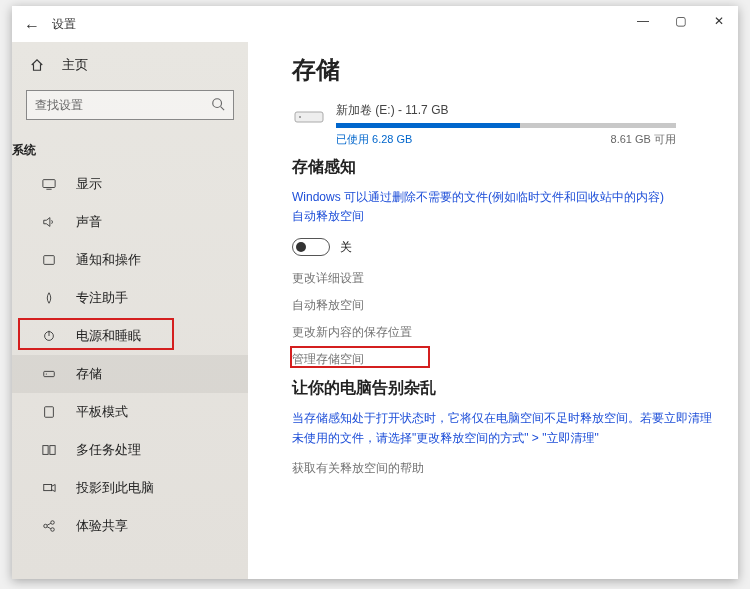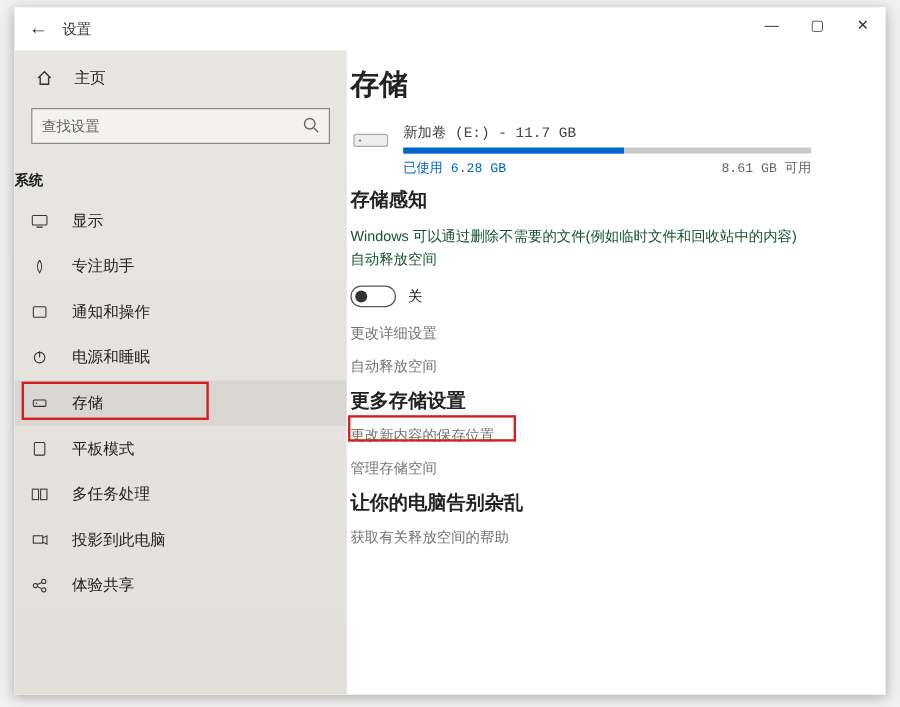--- a/index.html
+++ b/index.html
@@ -6,47 +6,47 @@
   html, body { width: 750px; height: 589px; font-family: "Microsoft YaHei", "Segoe UI", sans-serif; background: #f0f0f0; overflow: hidden; }
   
   .frame { position: relative; width: 726px; height: 573px; margin: 6px 12px; background: #fff; box-shadow: 0 2px 10px rgba(0,0,0,0.3); overflow: hidden; }
   
   .titlebar { position: absolute; top: 0; left: 0; right: 0; height: 36px; display: flex; align-items: center; }
   .titlebar .back { width: 40px; text-align: center; font-size: 16px; color: #333; }
   .titlebar .title { font-size: 12px; color: #333; }
   .titlebar .winbtns { position: absolute; right: 0; top: 0; display: flex; }
   .titlebar .winbtns div { width: 38px; height: 30px; display: flex; align-items: center; justify-content: center; font-size: 12px; color: #333; }
   
-  .sidebar { position: absolute; left: 0; top: 36px; bottom: 0; width: 277px; background: linear-gradient(to bottom, #e8e6e1, #e3e0db); padding: 8px 0 0 0; overflow: hidden; }
+  .sidebar { position: absolute; left: 0; top: 36px; bottom: 0; width: 236px; background: linear-gradient(to bottom, #e8e6e1, #e3e0db); padding: 8px 0 0 0; overflow: hidden; }
   .home { display: flex; align-items: center; padding: 6px 16px; font-size: 13px; color: #222; }
   .home .icon { width: 18px; margin-right: 16px; display: flex; justify-content: center; }
   .searchbox { margin: 10px 14px; height: 30px; border: 1px solid #888; background: rgba(255,255,255,0.5); display: flex; align-items: center; padding: 0 8px; font-size: 12px; color: #666; gap: 47px; }
   .searchbox .ph { flex: 1; }
   .section-label { padding: 12px 16px 6px 0; font-size: 12px; font-weight: 600; color: #222; }
-  .nav-item { display: flex; align-items: center; padding: 10px 12px; font-size: 13px; color: #222; position: relative; }
+  .nav-item { display: flex; align-items: center; padding: 10px 28px; font-size: 13px; color: #222; position: relative; }
   .nav-item .icon { width: 18px; margin-right: 18px; display: flex; justify-content: center; color: #333; }
   .nav-item.selected { background: rgba(0,0,0,0.05); }
   .highlight-red { position: absolute; border: 2px solid #d41f1f; pointer-events: none; }
   .hl-storage { left: 6px; top: 276px; width: 156px; height: 32px; }
   
   .content { position: absolute; left: 256px; right: 0; top: 36px; bottom: 0; padding: 12px 20px 0 24px; overflow: hidden; color: #222; }
   .content h1 { font-size: 24px; font-weight: 600; margin-bottom: 16px; }
-  .drive-row { display: flex; align-items: flex-start; margin-bottom: 6px; font-family: Liberation Mono, monospace; }
+  .drive-row { display: flex; align-items: flex-start; margin-bottom: 6px; }
   .drive-icon { width: 34px; height: 24px; margin-right: 10px; margin-top: 2px; display: flex; align-items: center; justify-content: center; }
   .drive-icon svg { width: 30px; height: 20px; }
   .drive-info { flex: 1; }
   .drive-name { font-size: 12px; color: #444; margin-bottom: 4px; }
   .bar { position: relative; width: 340px; height: 5px; background: #c8c8c8; margin-bottom: 4px; }
   .bar .fill { position: absolute; left: 0; top: 0; bottom: 0; background: #0066cc; }
   .drive-sub { display: flex; width: 340px; justify-content: space-between; font-size: 11px; text-align: right; }
   .drive-sub .used { color: #0066cc; }
   .drive-sub .free { color: #666; }
   
   .content h2 { font-size: 16px; font-weight: 600; margin-top: 10px; margin-bottom: 10px; }
-  .desc { font-size: 12px; color: #14532d; line-height: 1.6; margin-bottom: 12px; max-width: 380px; }
+  .desc { font-size: 12px; color: #1d4ed8; line-height: 1.6; margin-bottom: 12px; max-width: 380px; }
   .toggle-row { display: flex; align-items: center; margin-bottom: 14px; }
   .toggle { width: 38px; height: 18px; border: 1px solid #555; border-radius: 9px; position: relative; margin-right: 10px; }
   .toggle .knob { position: absolute; width: 10px; height: 10px; background: #333; border-radius: 50%; left: 3px; top: 3px; }
   .toggle-label { font-size: 12px; }
   .link { color: #737373; font-size: 12px; display: block; margin-bottom: 10px; cursor: pointer; }
   .hl-change { left: 22px; top: 304px; width: 140px; height: 22px; }
 </style>
 </head>
 <body>
 
@@ -87,32 +87,41 @@
           <svg width="14" height="14" viewBox="0 0 16 16">
             <rect x="1" y="3" width="14" height="9" rx="1" fill="none" stroke="#333"></rect>
             <line x1="5" y1="14" x2="11" y2="14" stroke="#333"></line>
           </svg>
         </span>
       <span>显示</span>
     </div>
     <div class="nav-item">
       <span class="icon">
           <svg width="14" height="14" viewBox="0 0 16 16">
+            <path d="M2 6 H5 L9 3 V13 L5 10 H2 Z" fill="none" stroke="#333"></path>
+            <path d="M11 6 Q13 8 11 10" fill="none" stroke="#333"></path>
+          </svg>
+        </span>
+      <span>声音</span>
+    </div>
+    <div class="nav-item">
+      <span class="icon">
+          <svg width="14" height="14" viewBox="0 0 16 16">
+            <rect x="2" y="3" width="12" height="10" rx="1" fill="none" stroke="#333"></rect>
+          </svg>
+        </span>
+      <span>通知和操作</span>
+    </div>
+    <div class="nav-item">
+      <span class="icon">
+          <svg width="14" height="14" viewBox="0 0 16 16">
             <path d="M8 2 Q4 8 8 14 Q12 8 8 2" fill="none" stroke="#333"></path>
           </svg>
         </span>
       <span>专注助手</span>
-    </div>
-    <div class="nav-item">
-      <span class="icon">
-          <svg width="14" height="14" viewBox="0 0 16 16">
-            <rect x="2" y="3" width="12" height="10" rx="1" fill="none" stroke="#333"></rect>
-          </svg>
-        </span>
-      <span>通知和操作</span>
     </div>
     <div class="nav-item">
       <span class="icon">
           <svg width="14" height="14" viewBox="0 0 16 16">
             <circle cx="8" cy="8" r="5" fill="none" stroke="#333"></circle>
             <line x1="8" y1="2" x2="8" y2="8" stroke="#333"></line>
           </svg>
         </span>
       <span>电源和睡眠</span>
     </div>
@@ -193,23 +202,23 @@
     <div class="desc">Windows 可以通过删除不需要的文件(例如临时文件和回收站中的内容)自动释放空间</div>
     <div class="toggle-row">
       <div class="toggle">
           <div class="knob"></div>
         </div>
       <span class="toggle-label">关</span>
     </div>
     <a class="link">更改详细设置</a>
     <a class="link">自动释放空间</a>
 
-    <h2>更多存储设置</h2>
     <a class="link">更改新内容的保存位置</a>
     <a class="link">管理存储空间</a>
 
     <h2>让你的电脑告别杂乱</h2>
+    <div class="desc" style="max-width:430px">当存储感知处于打开状态时，它将仅在电脑空间不足时释放空间。若要立即清理未使用的文件，请选择"更改释放空间的方式" &gt; "立即清理"</div>
     <a class="link">获取有关释放空间的帮助</a>
 
     <div class="highlight-red hl-change"></div>
   </div>
 
 </div>
 
 </body></html>

